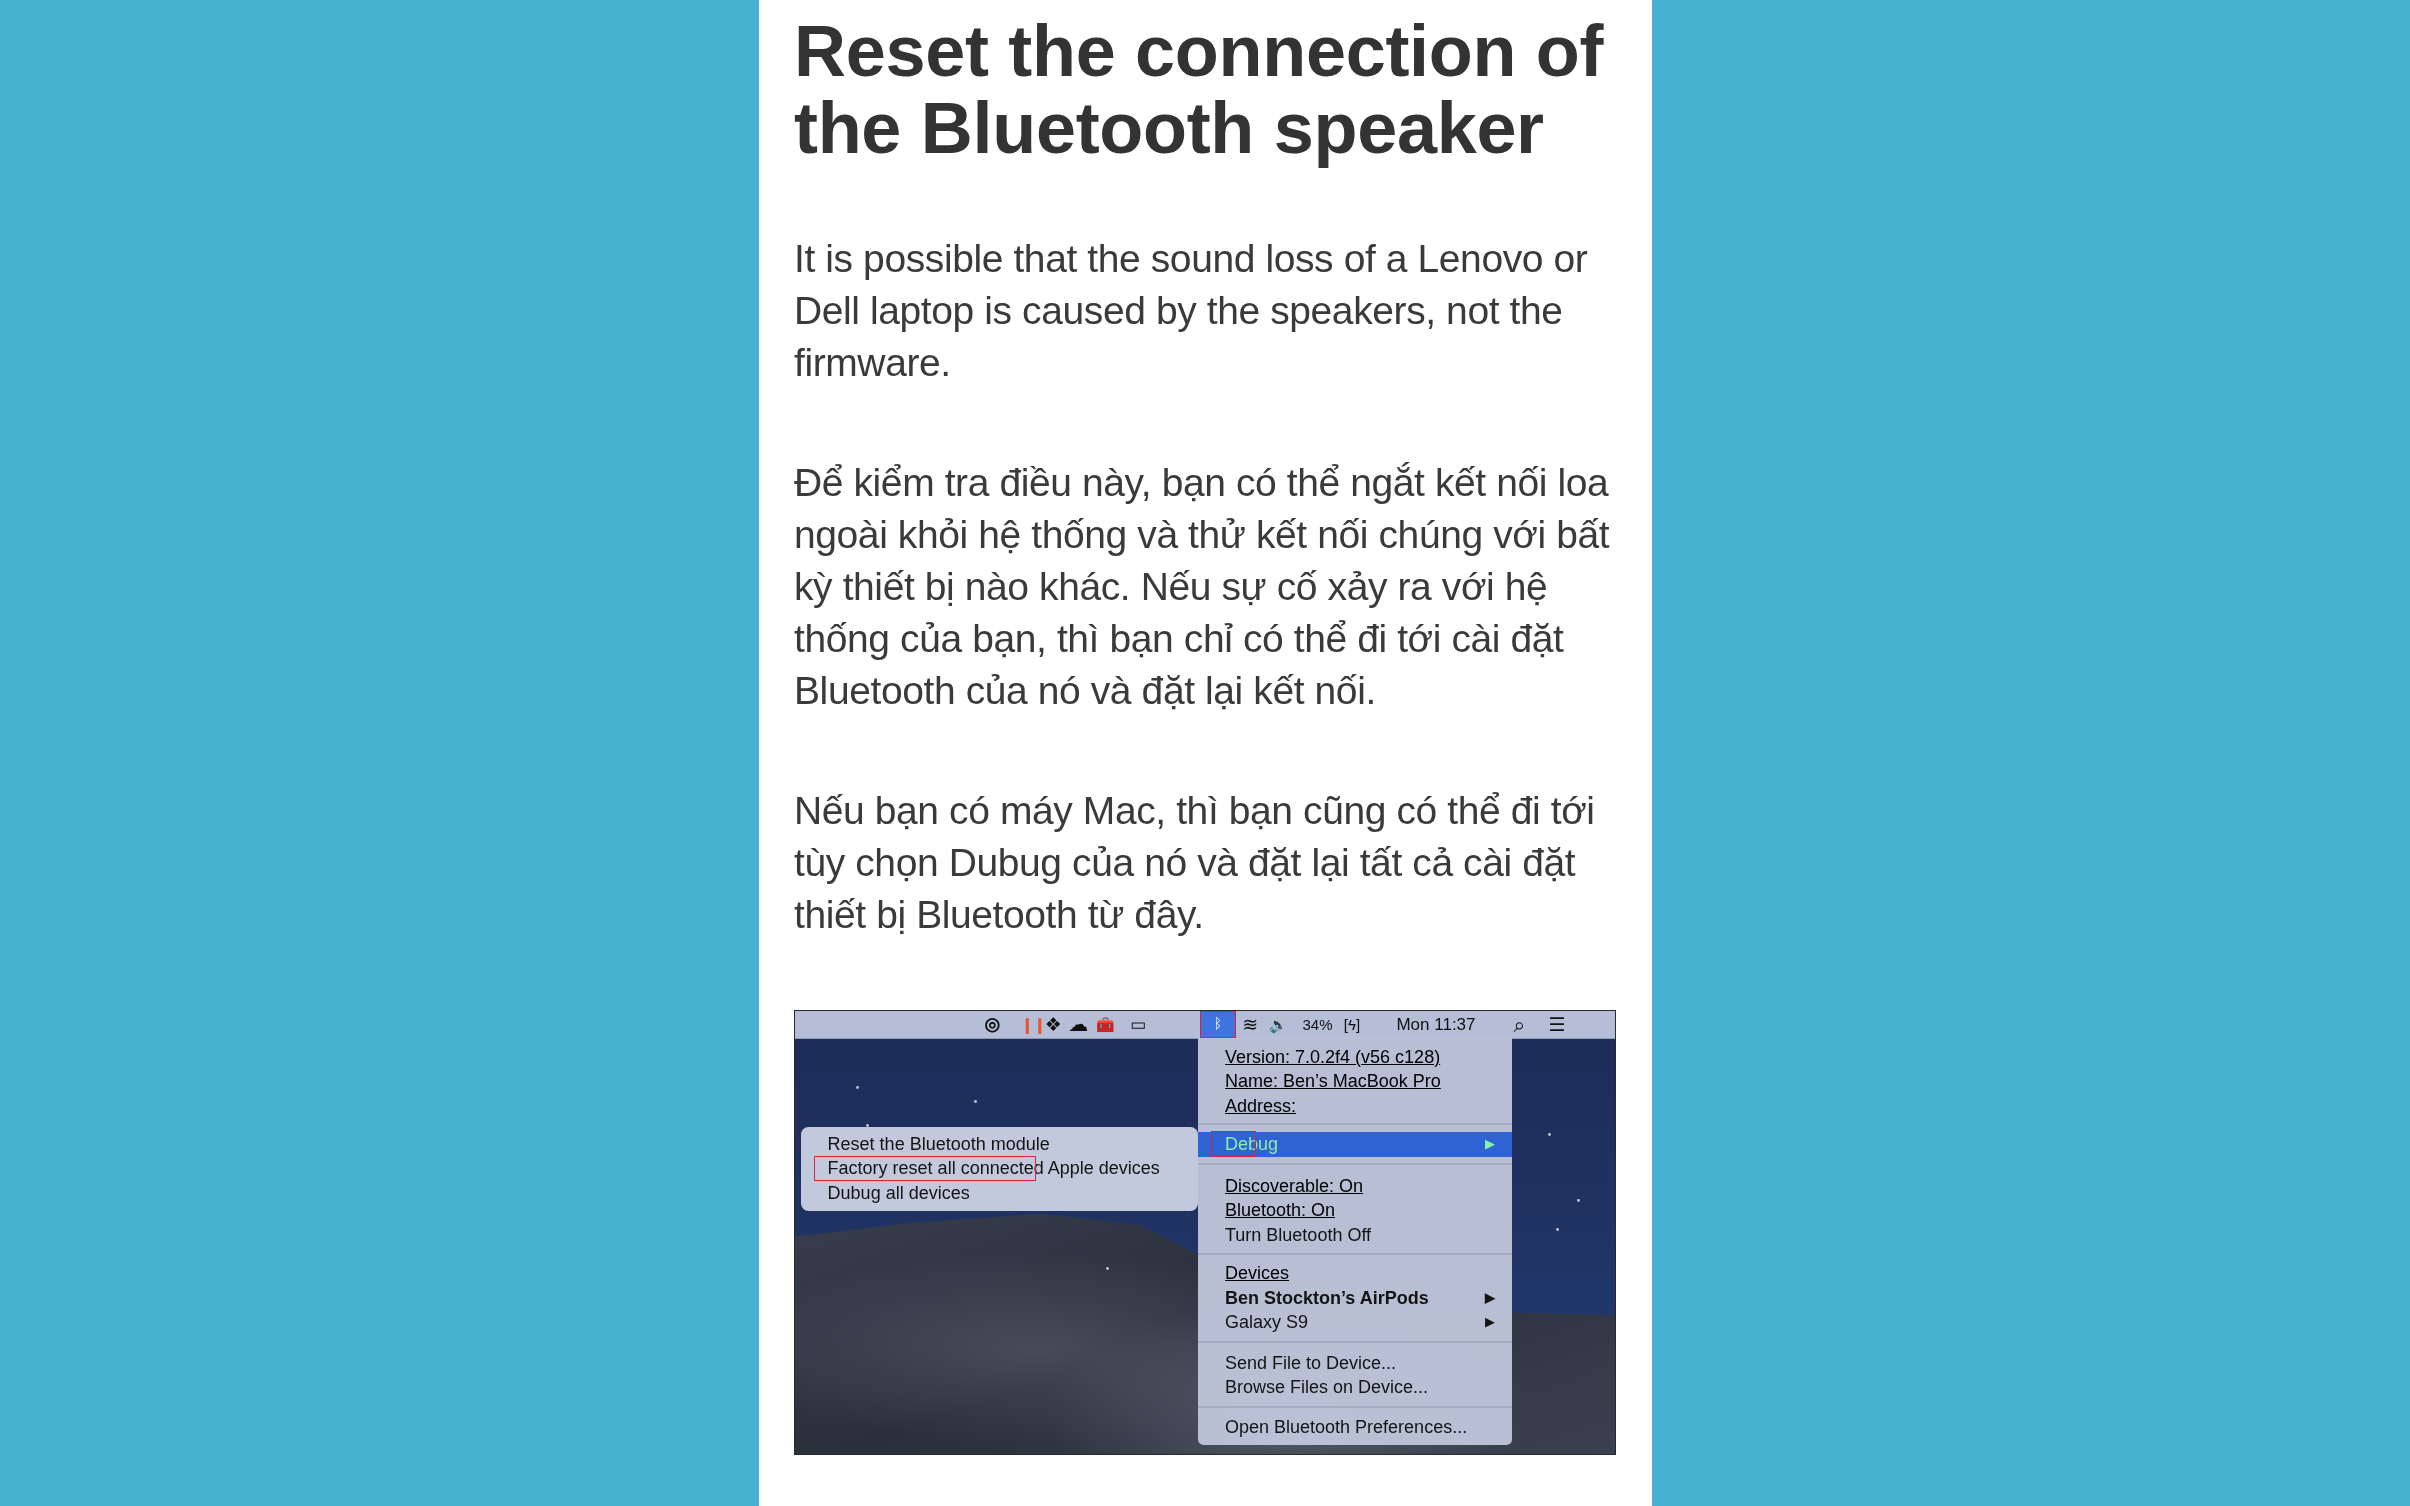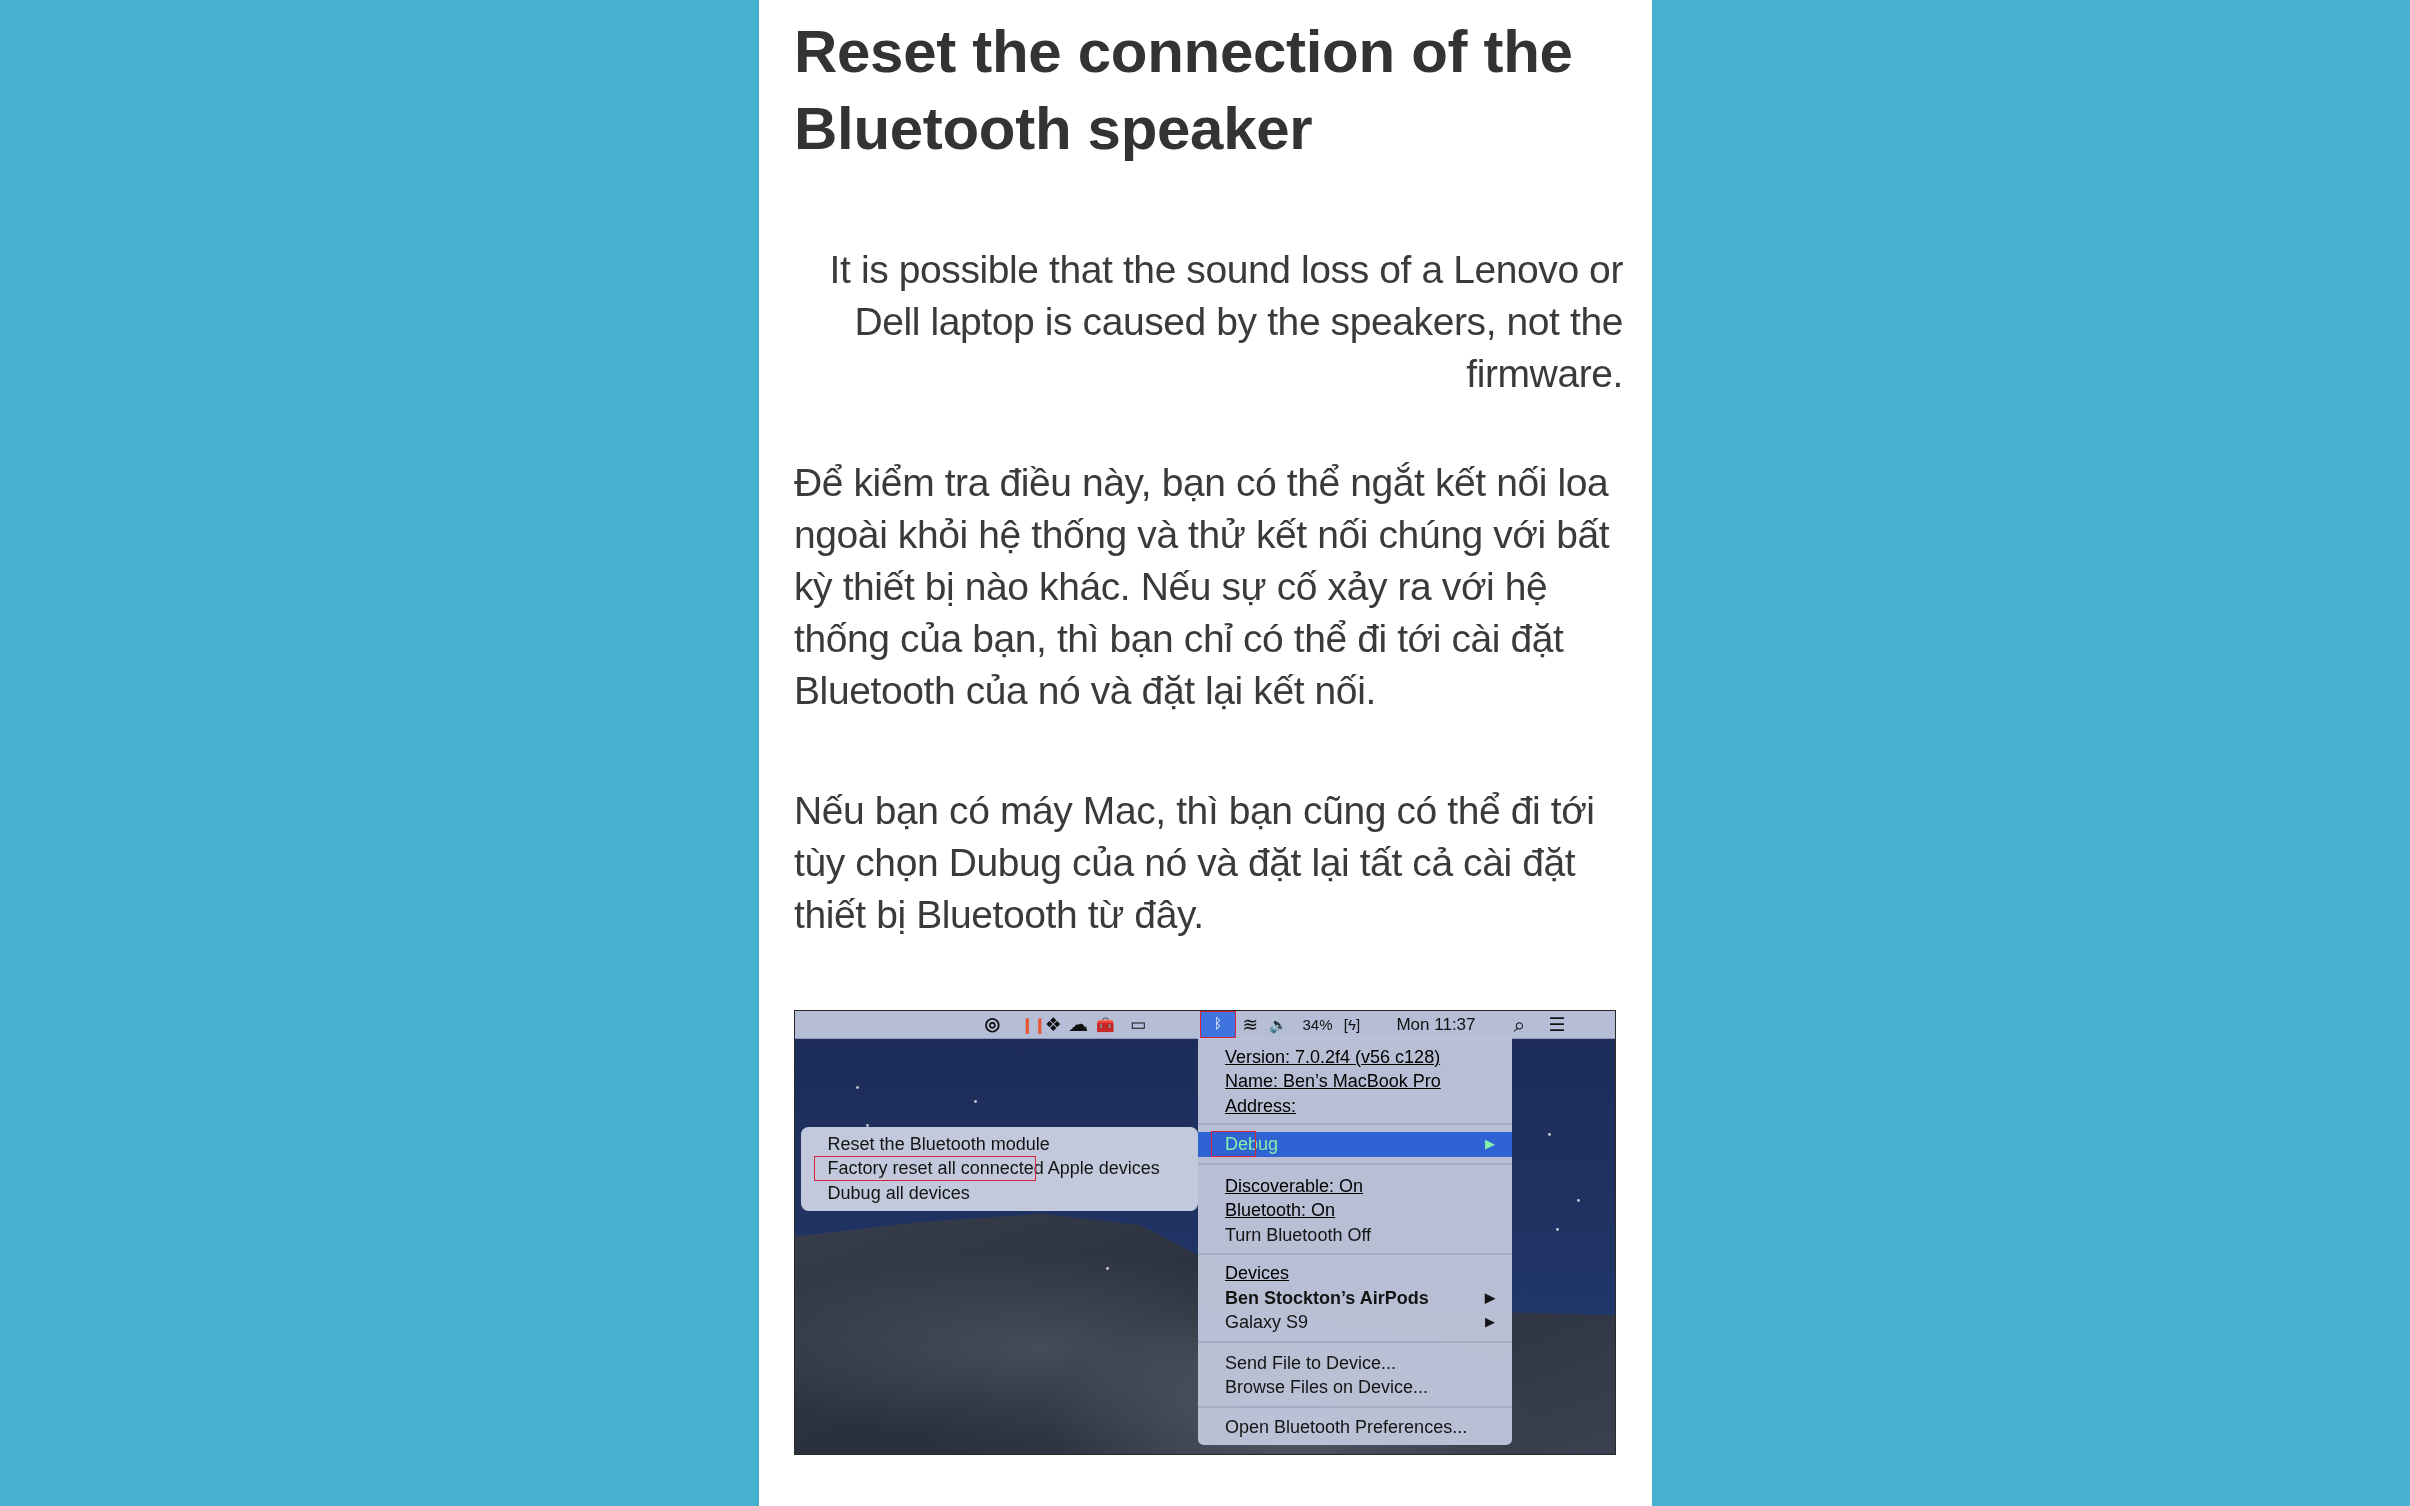--- a/index.html
+++ b/index.html
@@ -9,29 +9,29 @@
     position: relative;
     font-family: "Liberation Sans", sans-serif;
   }
   .page {
     position: absolute; left: 759px; top: 0; width: 893px; height: 1507px;
     background: #ffffff;
   }
   .article { position: absolute; left: 35px; top: 0; width: 829px; color: #333333; }
   .title {
     position: absolute; left: 0; top: 13px; width: 829px;
-    font-weight: bold; font-size: 60px; line-height: 77px;
+    font-weight: bold; font-size: 72px; line-height: 77px;
     color: #333333; margin: 0; letter-spacing: -0.3px;
   }
   .para {
     position: absolute; left: 0; width: 829px; margin: 0;
     font-size: 39px; line-height: 52px; color: #3a3a3a;
     letter-spacing: -0.4px;
   }
-  .p1 { top: 244px; text-align: right; }
+  .p1 { top: 233px; }
   .p2 { top: 457px; }
   .p3 { top: 785px; }
 
   
   .shot {
     position: absolute; left: 35px; top: 1010px; width: 822px; height: 445px;
     border: 0.9px solid #2a2a2a; box-sizing: border-box; overflow: hidden;
     background: linear-gradient(180deg, #1d2c58 0%, #1f3262 45%, #223a6e 80%, #2a4576 100%);
     font-family: "Liberation Sans", sans-serif;
   }

